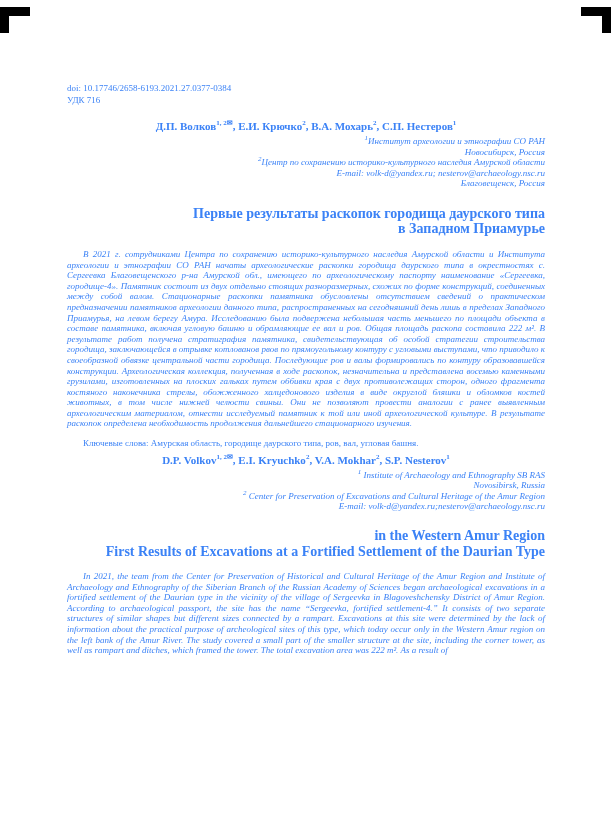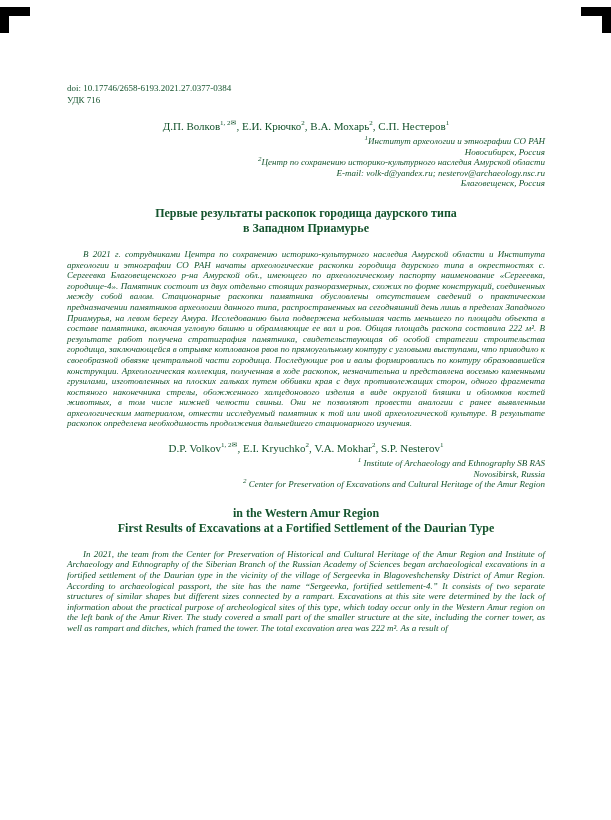--- a/index.html
+++ b/index.html
@@ -2,77 +2,77 @@
 <html><head>
 <meta charset="utf-8">
 <style>
   html, body { margin: 0; padding: 0; background: #ffffff; }
   .sheet {
     position: relative;
     width: 611px;
     height: 728px;
     background: #ffffff;
     font-family: "Liberation Serif", serif;
-    color: #14532d;
+    color: #3b82f6;
     overflow: hidden;
   }
   .crop { position: absolute; background: #000; }
   .crop-tl-h { top: 7px;  left: 0;   width: 30px; height: 9px;  }
   .crop-tl-v { top: 7px;  left: 0;   width: 9px;  height: 26px; }
   .crop-tr-h { top: 7px;  right: 0;  width: 30px; height: 9px;  }
   .crop-tr-v { top: 7px;  right: 0;  width: 9px;  height: 26px; }
 
   .content { position: absolute; left: 67px; top: 82px; width: 478px; }
 
   .meta { font-size: 9px; line-height: 12px; text-align: left; }
 
   .authors {
     text-align: center;
-    font-weight: normal;
+    font-weight: bold;
     font-size: 11px;
     line-height: 13px;
     margin-top: 14px;
     white-space: nowrap;
   }
   sup.s { font-size: 7px; line-height: 0; vertical-align: super; }
 
   .affs {
     text-align: right;
     font-style: italic;
     font-size: 9px;
     line-height: 10.6px;
     margin-top: 3px;
   }
   .aff-line sup.s { font-style: italic; }
 
   .title {
-    text-align: center;
+    text-align: right;
     font-weight: bold;
-    font-size: 12px;
+    font-size: 14px;
     line-height: 15.5px;
     margin: 17px 0 0 0;
   }
 
   .abstract {
     font-style: italic;
     font-size: 9px;
     line-height: 10.6px;
     text-align: justify;
     text-indent: 16px;
     margin: 12px 0 0 0;
   }
   .keywords {
     font-size: 9px;
     line-height: 10.6px;
     text-indent: 16px;
     text-align: justify;
     margin: 9px 0 0 0;
   }
 
-  .authors.en { margin-top: 13px; }
+  .authors.en { margin-top: 5px; }
   .title.en { margin-top: 16px; }
 
   .footer {
     position: absolute;
     left: 78px;
     top: 785px;
     width: 478px;
     border-top: 1px solid #c4c4c4;
     text-align: right;
     font-size: 9.5px;
@@ -106,27 +106,29 @@
       <div class="aff-line"><sup class="s"></sup><span>Благовещенск, Россия</span></div>
     </div>
 
     <div class="title">
       <div>Первые результаты раскопок городища даурского типа</div>
       <div>в Западном Приамурье</div>
     </div>
 
     <p class="abstract">В 2021 г. сотрудниками Центра по сохранению историко-культурного наследия Амурской области и Института археологии и этнографии СО РАН начаты археологические раскопки городища даурского типа в окрестностях с. Сергеевка Благовещенского р-на Амурской обл., имеющего по археологическому паспорту наименование «Сергеевка, городище-4». Памятник состоит из двух отдельно стоящих разноразмерных, схожих по форме конструкций, соединенных между собой валом. Стационарные раскопки памятника обусловлены отсутствием сведений о практическом предназначении памятников археологии данного типа, распространенных на сегодняшний день лишь в пределах Западного Приамурья, на левом берегу Амура. Исследованию была подвержена небольшая часть меньшего по площади объекта в составе памятника, включая угловую башню и обрамляющие ее вал и ров. Общая площадь раскопа составила 222 м². В результате работ получена стратиграфия памятника, свидетельствующая об особой стратегии строительства городища, заключающейся в отрывке котлованов рвов по прямоугольному контуру с угловыми выступами, что приводило к своеобразной обвязке центральной части городища. Последующие ров и валы формировались по контуру образовавшейся конструкции. Археологическая коллекция, полученная в ходе раскопок, незначительна и представлена восемью каменными грузилами, изготовленных на плоских гальках путем оббивки края с двух противолежащих сторон, одного фрагмента костяного наконечника стрелы, обожженного халцедонового изделия в виде округлой бляшки и обломков костей животных, в том числе нижней челюсти свиньи. Они не позволяют провести аналогии с ранее выявленным археологическим материалом, отнести исследуемый памятник к той или иной археологической культуре. В результате раскопок определена необходимость продолжения дальнейшего стационарного изучения.</p>
 
+    <p class="keywords">Ключевые слова: Амурская область, городище даурского типа, ров, вал, угловая башня.</p>
 
     <div class="authors en"><span>D.P. Volkov</span><sup class="s">1, 2✉</sup><span>, </span><span>E.I. Kryuchko</span><sup class="s">2</sup><span>, </span><span>V.A. Mokhar</span><sup class="s">2</sup><span>, </span><span>S.P. Nesterov</span><sup class="s">1</sup></div>
 
     <div class="affs">
       <div class="aff-line"><sup class="s">1</sup><span> Institute of Archaeology and Ethnography  SB RAS</span></div>
       <div class="aff-line"><sup class="s"></sup><span>Novosibirsk, Russia</span></div>
       <div class="aff-line"><sup class="s">2</sup><span> Center for Preservation of Excavations and Cultural Heritage of the Amur Region</span></div>
+      <div class="aff-line"><sup class="s"></sup><span>E-mail: volk-d@yandex.ru;nesterov@archaeology.nsc.ru</span></div>
     </div>
 
     <div class="title en">
       <div>in the Western Amur Region</div>
       <div>First Results of Excavations at a Fortified Settlement of the Daurian Type</div>
     </div>
 
     <p class="abstract">In 2021, the team from the Center for Preservation of Historical and Cultural Heritage of the Amur Region and Institute of Archaeology and Ethnography of the Siberian Branch of the Russian Academy of Sciences began archaeological excavations in a fortified settlement of the Daurian type in the vicinity of the village of Sergeevka in Blagoveshchensky District of Amur Region. According to archaeological passport, the site has the name “Sergeevka, fortified settlement-4.” It consists of two separate structures of similar shapes but different sizes connected by a rampart. Excavations at this site were determined by the lack of information about the practical purpose of archeological sites of this type, which today occur only in the Western Amur region on the left bank of the Amur River. The study covered a small part of the smaller structure at the site, including the corner tower, as well as rampart and ditches, which framed the tower. The total excavation area was 222 m². As a result of</p>
 
   </div>

